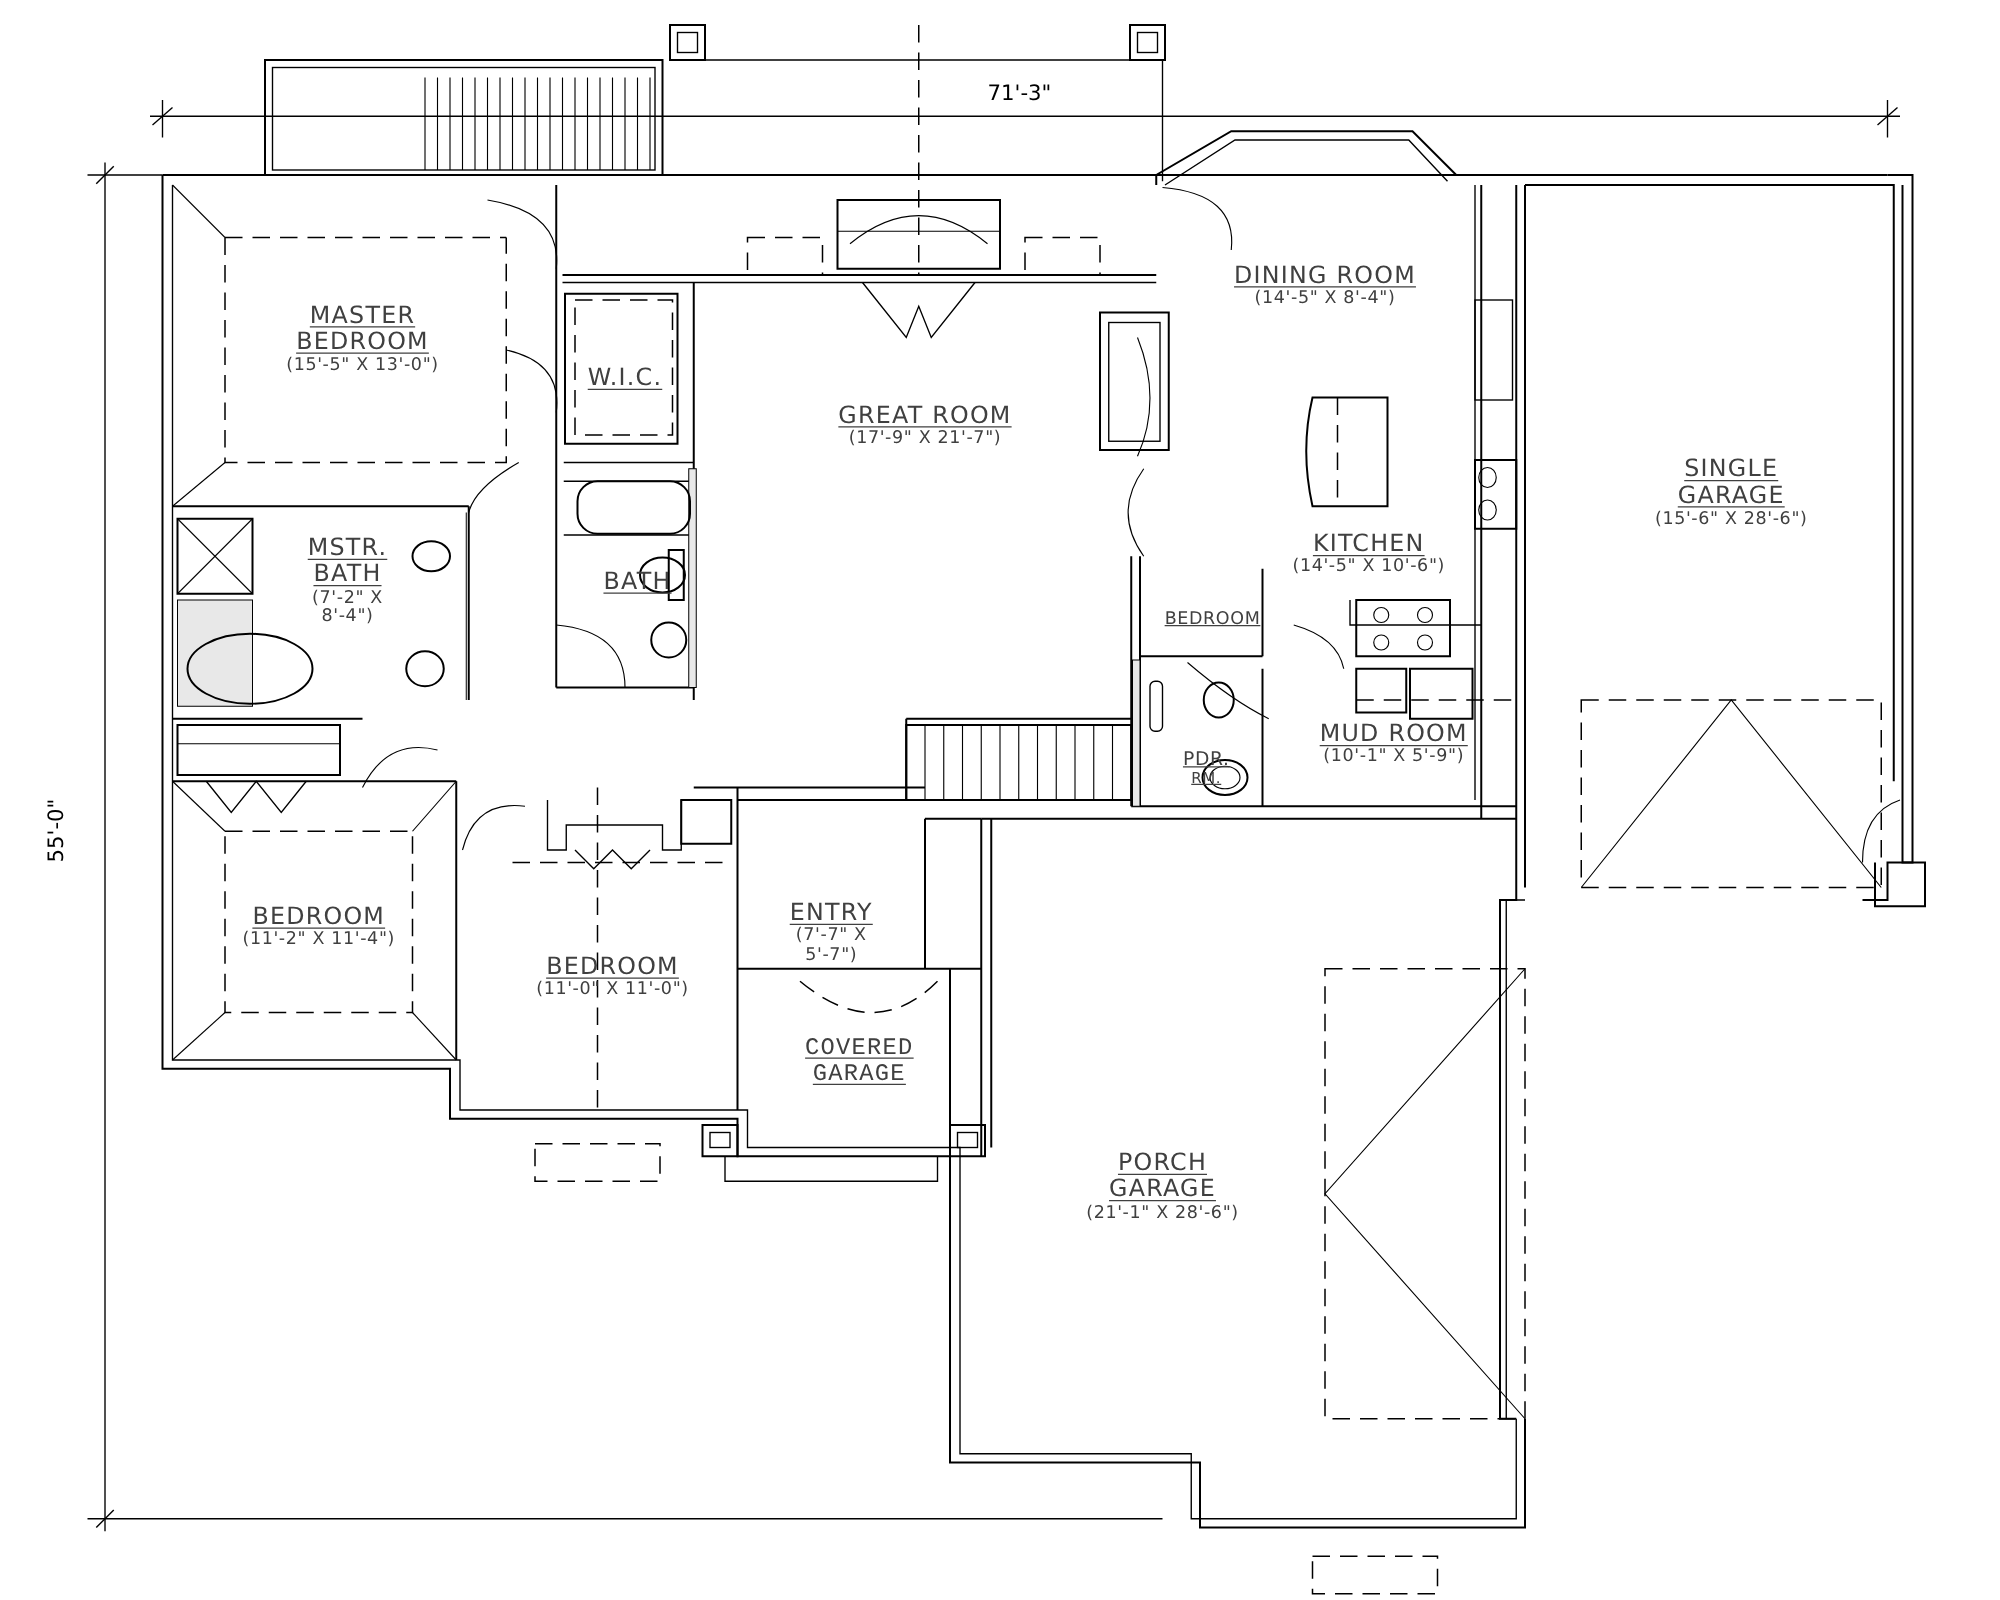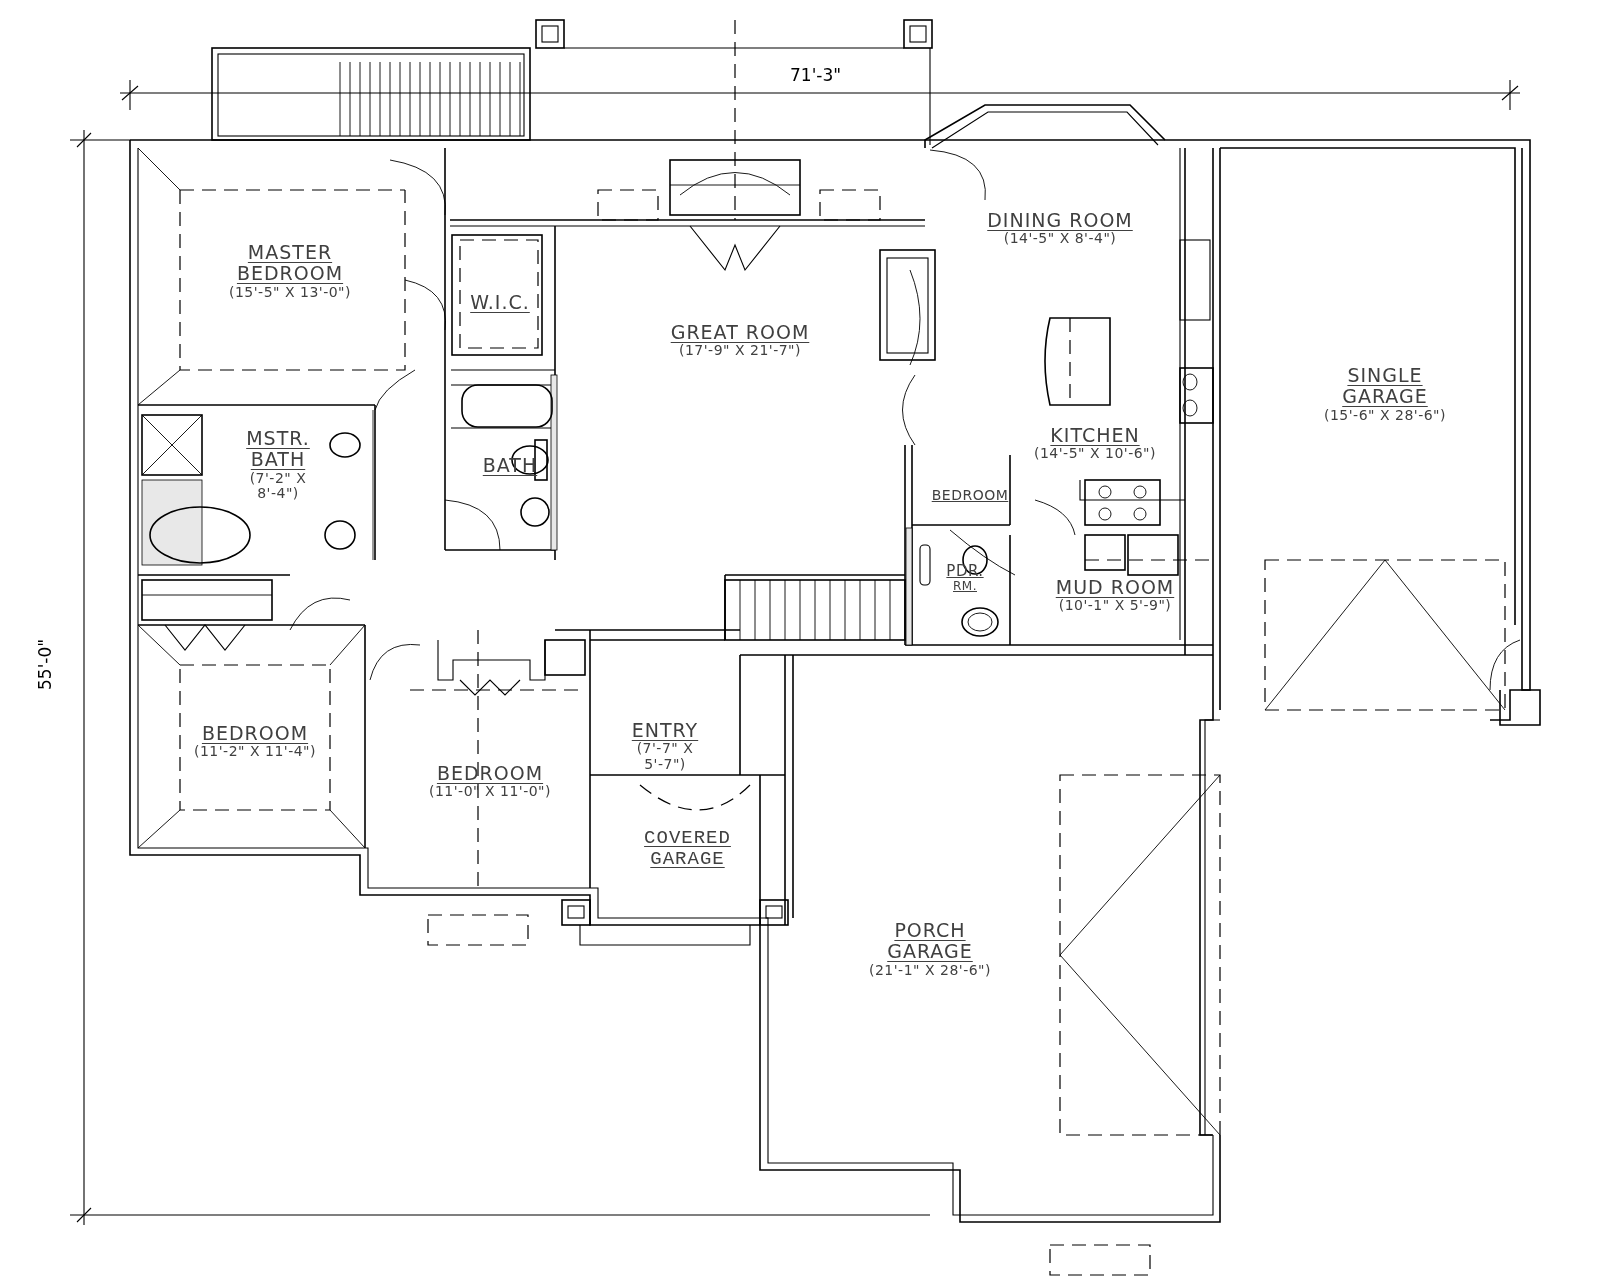--- a/index.html
+++ b/index.html
@@ -291,21 +291,21 @@
   <span class="n">BATH</span>
   <span class="dim">(7'-2" X</span>
   <span class="dim">8'-4")</span>
 </div>
 
 <div class="lbl" style="left:470px; top:455px; width:80px;">
   <span class="n">BATH</span>
 </div>
 
 <div class="lbl" style="left:935px; top:563px; width:60px;">
-  <span class="dim" style="text-decoration:underline; font-size:15px;">PDR.</span>
+  <span class="dim" style="text-decoration:underline; font-size:15px;margin-top:36px;">PDR.</span>
   <span class="dim" style="text-decoration:underline; font-size:12px;">RM.</span>
 </div>
 
 <div class="lbl" style="left:1025px; top:577px; width:180px;">
   <span class="n">MUD ROOM</span>
   <span class="dim">(10'-1" X 5'-9")</span>
 </div>
 
 <div class="lbl" style="left:610px; top:676px; width:110px;margin-top:44px;">
   <span class="n">ENTRY</span>

